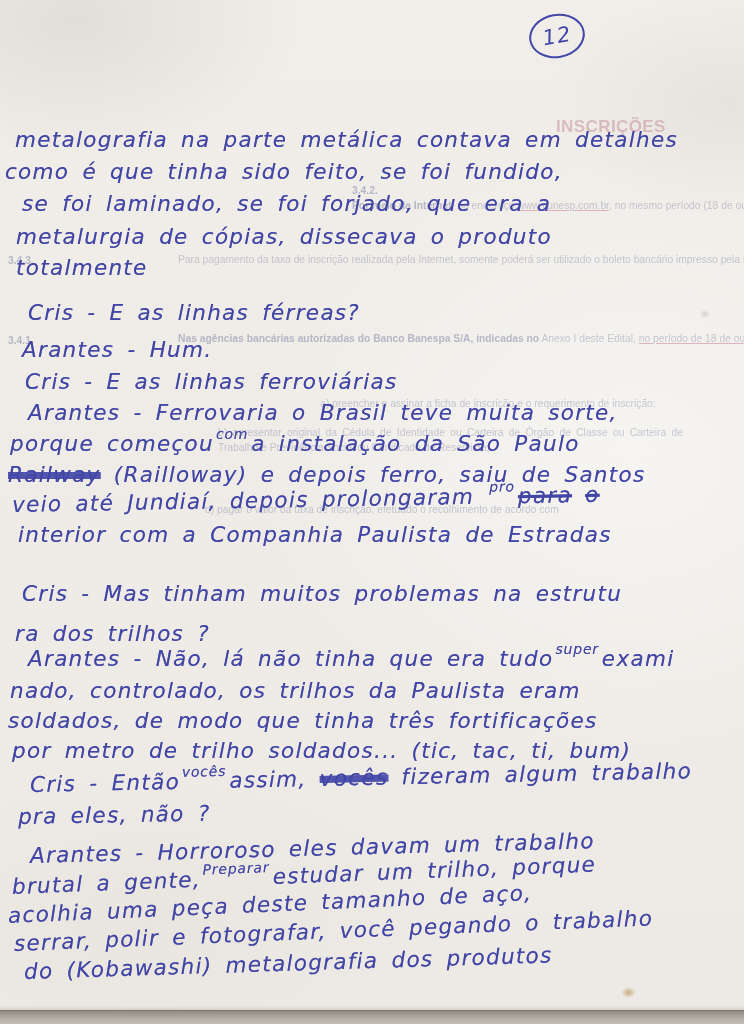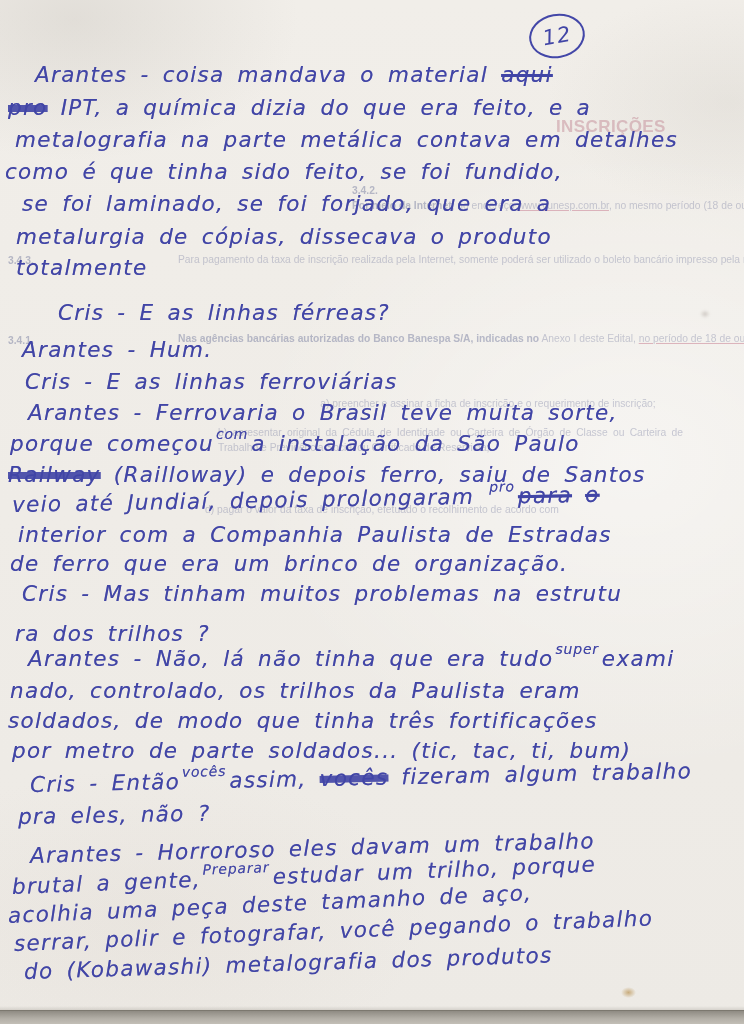--- a/index.html
+++ b/index.html
@@ -15,21 +15,21 @@
   .hw{position:absolute;white-space:pre;font-style:italic;
       font-size:21.5px;letter-spacing:1.3px;word-spacing:5px;
       color:#4145a6;text-shadow:0 0 .4px rgba(65,69,166,.55);
       transform-origin:left center;}
   .seg{white-space:pre;}
   .strike{text-decoration:line-through;text-decoration-thickness:2.5px;}
   .scribble{text-decoration:line-through;text-decoration-thickness:7px;text-decoration-color:rgba(65,69,166,.8);}
   .sup{display:inline-block;transform:translateY(-12px);font-size:14px;letter-spacing:.8px;margin:0 3px 0 2px;}
   .l0{left:35px;top:62px;}  .l1{left:8px;top:95px;}   .l2{left:15px;top:127px;}
   .l3{left:5px;top:159px;} .l4{left:22px;top:191px;} .l5{left:16px;top:224px;}
-  .l6{left:16px;top:255px;} .l7{left:28px;top:300px;margin-left:30px;} .l8{left:22px;top:337px;}
+  .l6{left:16px;top:255px;} .l7{left:28px;top:300px;} .l8{left:22px;top:337px;}
   .l9{left:25px;top:369px;} .l10{left:28px;top:400px;}.l11{left:10px;top:431px;}
   .l12{left:8px;top:462px;} .l13{left:12px;top:492px;transform:rotate(-1deg);}
   .l14{left:18px;top:522px;}.l15{left:10px;top:551px;}.l16{left:22px;top:581px;}
   .l17{left:15px;top:612px;margin-top:9px;}.l18{left:28px;top:646px;}.l19{left:10px;top:678px;}
   .l20{left:8px;top:708px;} .l21{left:12px;top:738px;}
   .l22{left:30px;top:772px;transform:rotate(-1.2deg);}
   .l23{left:18px;top:804px;transform:rotate(-1deg);}
   .l24{left:30px;top:843px;transform:rotate(-1.5deg);}
   .l25{left:12px;top:874px;transform:rotate(-2.2deg);}
   .l26{left:8px;top:903px;transform:rotate(-2.5deg);}
@@ -79,42 +79,39 @@
   <div class="bleed bn2 bnum">3.4.1.</div>
   <div class="bleed b2"><span class="seg bold">Nas agências bancárias autorizadas do Banco Banespa S/A, indicadas no</span><span class="seg"> Anexo I deste Edital, </span><span class="seg ul">no período de 18 de outubro a 02 de novembro de 2004</span></div>
   <div class="bleed bi0">a) preencher e assinar a ficha de inscrição e o requerimento de inscrição;</div>
   <div class="bleed bi1">b) apresentar original da Cédula de Identidade ou Carteira de Órgão de Classe ou Carteira de Trabalho e Previdência Social ou Certificado de Reservista;</div>
   <div class="bleed bi3">d) pagar o valor da taxa de inscrição, efetuado o recolhimento de acordo com</div>
 
   <div class="pagenum">
     <span>12</span>
   </div>
 
-  <div class="hw l0"><span class="seg">Arantes - coisa mandava o material </span><span class="seg strike">aqui</span></div>
-  <div class="hw l1"><span class="seg scribble">pro</span><span class="seg"> IPT, a química dizia do que era feito, e a</span></div>
   <div class="hw l2"><span class="seg">metalografia na parte metálica contava em detalhes</span></div>
   <div class="hw l3"><span class="seg">como é que tinha sido feito, se foi fundido,</span></div>
   <div class="hw l4"><span class="seg">se foi laminado, se foi forjado, que era a</span></div>
   <div class="hw l5"><span class="seg">metalurgia de cópias, dissecava o produto</span></div>
   <div class="hw l6"><span class="seg">totalmente</span></div>
   <div class="hw l7"><span class="seg">Cris - E as linhas férreas?</span></div>
   <div class="hw l8"><span class="seg">Arantes - Hum.</span></div>
   <div class="hw l9"><span class="seg">Cris - E as linhas ferroviárias</span></div>
   <div class="hw l10"><span class="seg">Arantes - Ferrovaria o Brasil teve muita sorte,</span></div>
   <div class="hw l11"><span class="seg">porque começou</span><span class="seg sup">com</span><span class="seg">a instalação da São Paulo</span></div>
   <div class="hw l12"><span class="seg scribble">Railway</span><span class="seg"> (Railloway) e depois ferro, saiu de Santos</span></div>
   <div class="hw l13"><span class="seg">veio até Jundiaí, depois prolongaram </span><span class="seg sup">pro</span><span class="seg strike">para</span><span class="seg"> </span><span class="seg strike">o</span></div>
   <div class="hw l14"><span class="seg">interior com a Companhia Paulista de Estradas</span></div>
-  <div class="hw l15"><span class="seg">de ferro que era um brinco de organização.</span></div>
   <div class="hw l16"><span class="seg">Cris - Mas tinham muitos problemas na estrutu</span></div>
   <div class="hw l17"><span class="seg">ra dos trilhos ?</span></div>
   <div class="hw l18"><span class="seg">Arantes - Não, lá não tinha que era tudo</span><span class="seg sup">super</span><span class="seg">exami</span></div>
   <div class="hw l19"><span class="seg">nado, controlado, os trilhos da Paulista eram</span></div>
   <div class="hw l20"><span class="seg">soldados, de modo que tinha três fortificações</span></div>
-  <div class="hw l21"><span class="seg">por metro de parte soldados... (tic, tac, ti, bum)</span></div>
+  <div class="hw l21"><span class="seg">por metro de trilho soldados... (tic, tac, ti, bum)</span></div>
   <div class="hw l22"><span class="seg">Cris - Então</span><span class="seg sup">vocês</span><span class="seg">assim, </span><span class="seg scribble">vocês</span><span class="seg"> fizeram algum trabalho</span></div>
   <div class="hw l23"><span class="seg">pra eles, não ?</span></div>
   <div class="hw l24"><span class="seg">Arantes - Horroroso eles davam um trabalho</span></div>
   <div class="hw l25"><span class="seg">brutal a gente,</span><span class="seg sup">Preparar</span><span class="seg">estudar um trilho, porque</span></div>
   <div class="hw l26"><span class="seg">acolhia uma peça deste tamanho de aço,</span></div>
   <div class="hw l27"><span class="seg">serrar, polir e fotografar, você pegando o trabalho</span></div>
   <div class="hw l28"><span class="seg">do (Kobawashi) metalografia dos produtos</span></div>
 
   <div class="stain2"></div>
   <div class="stain"></div>

